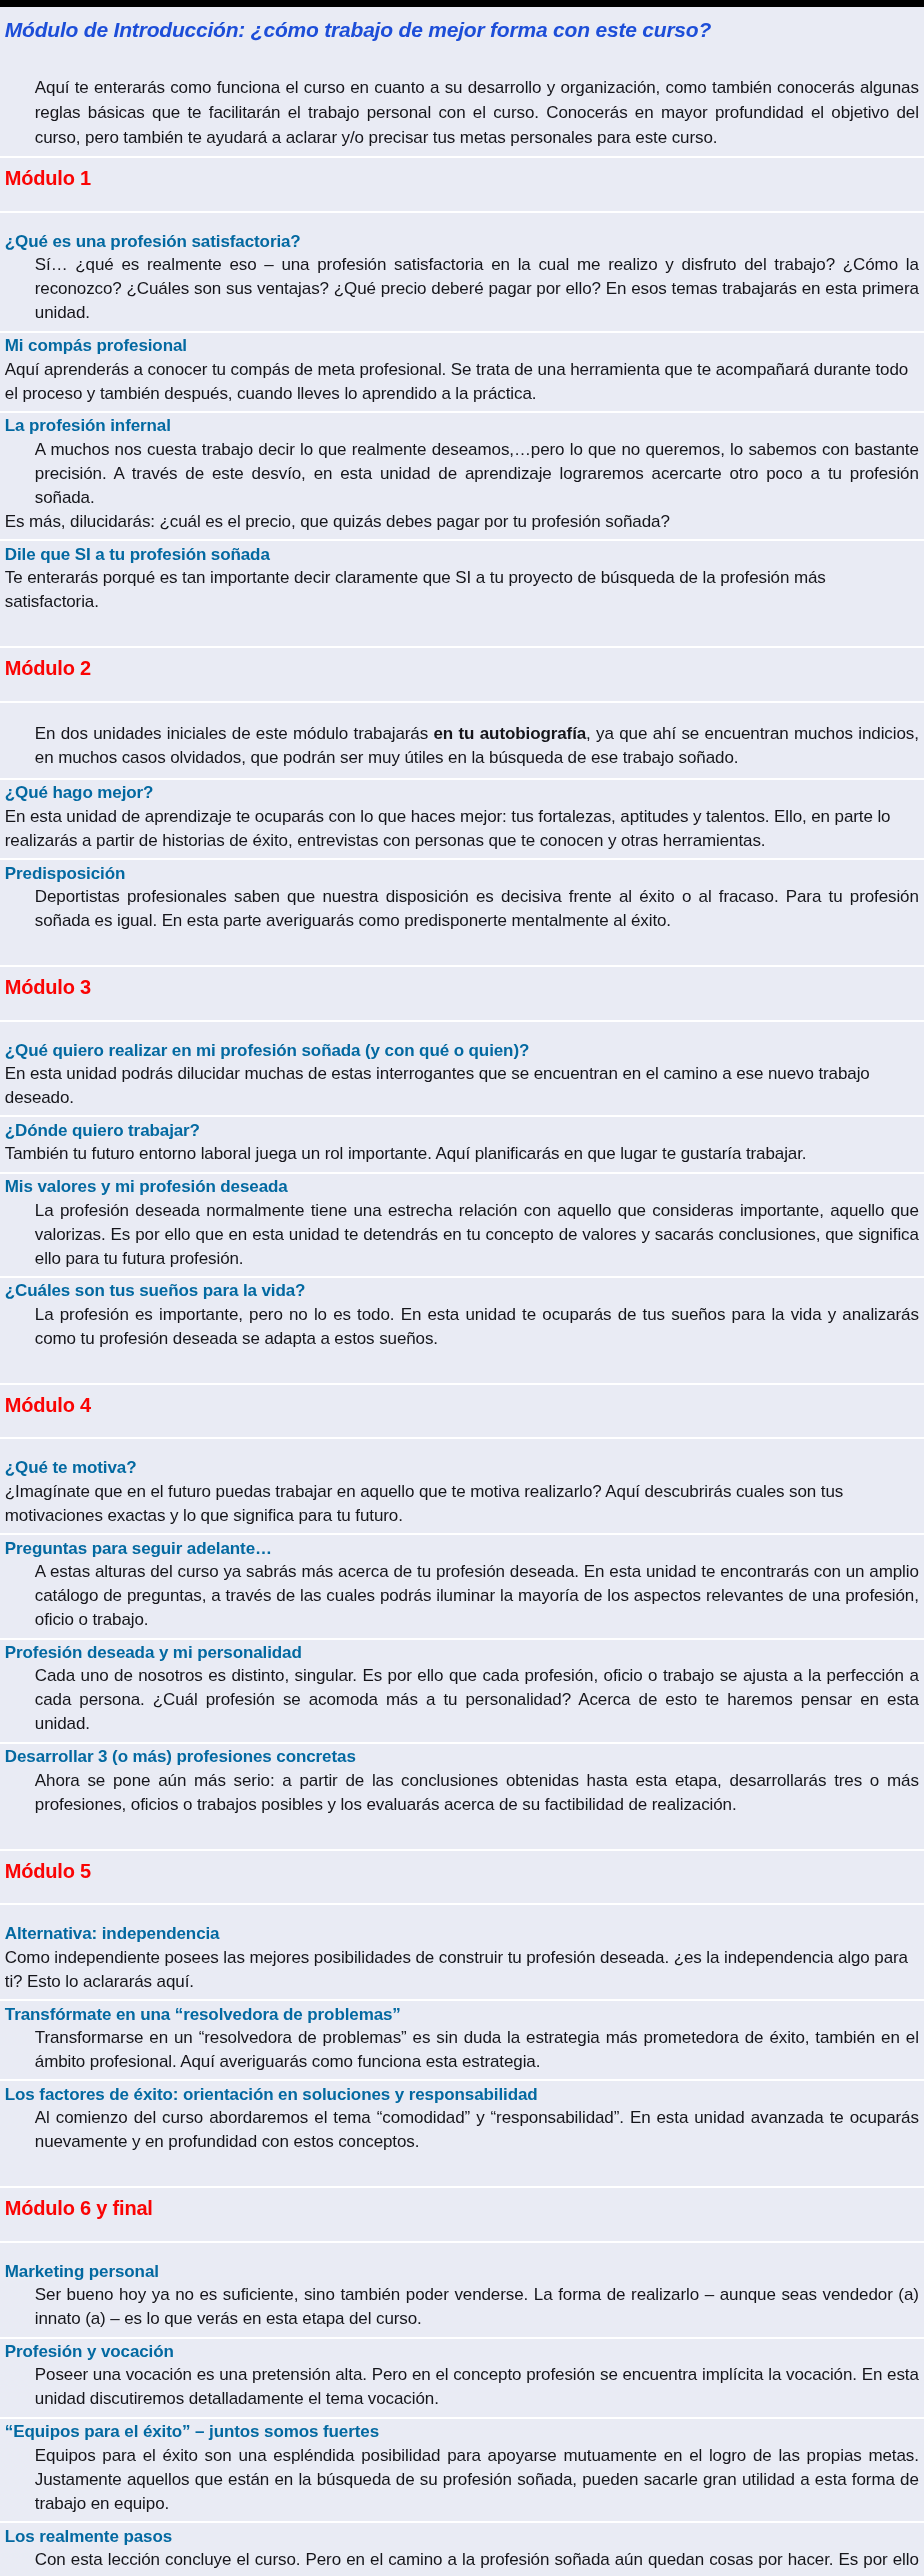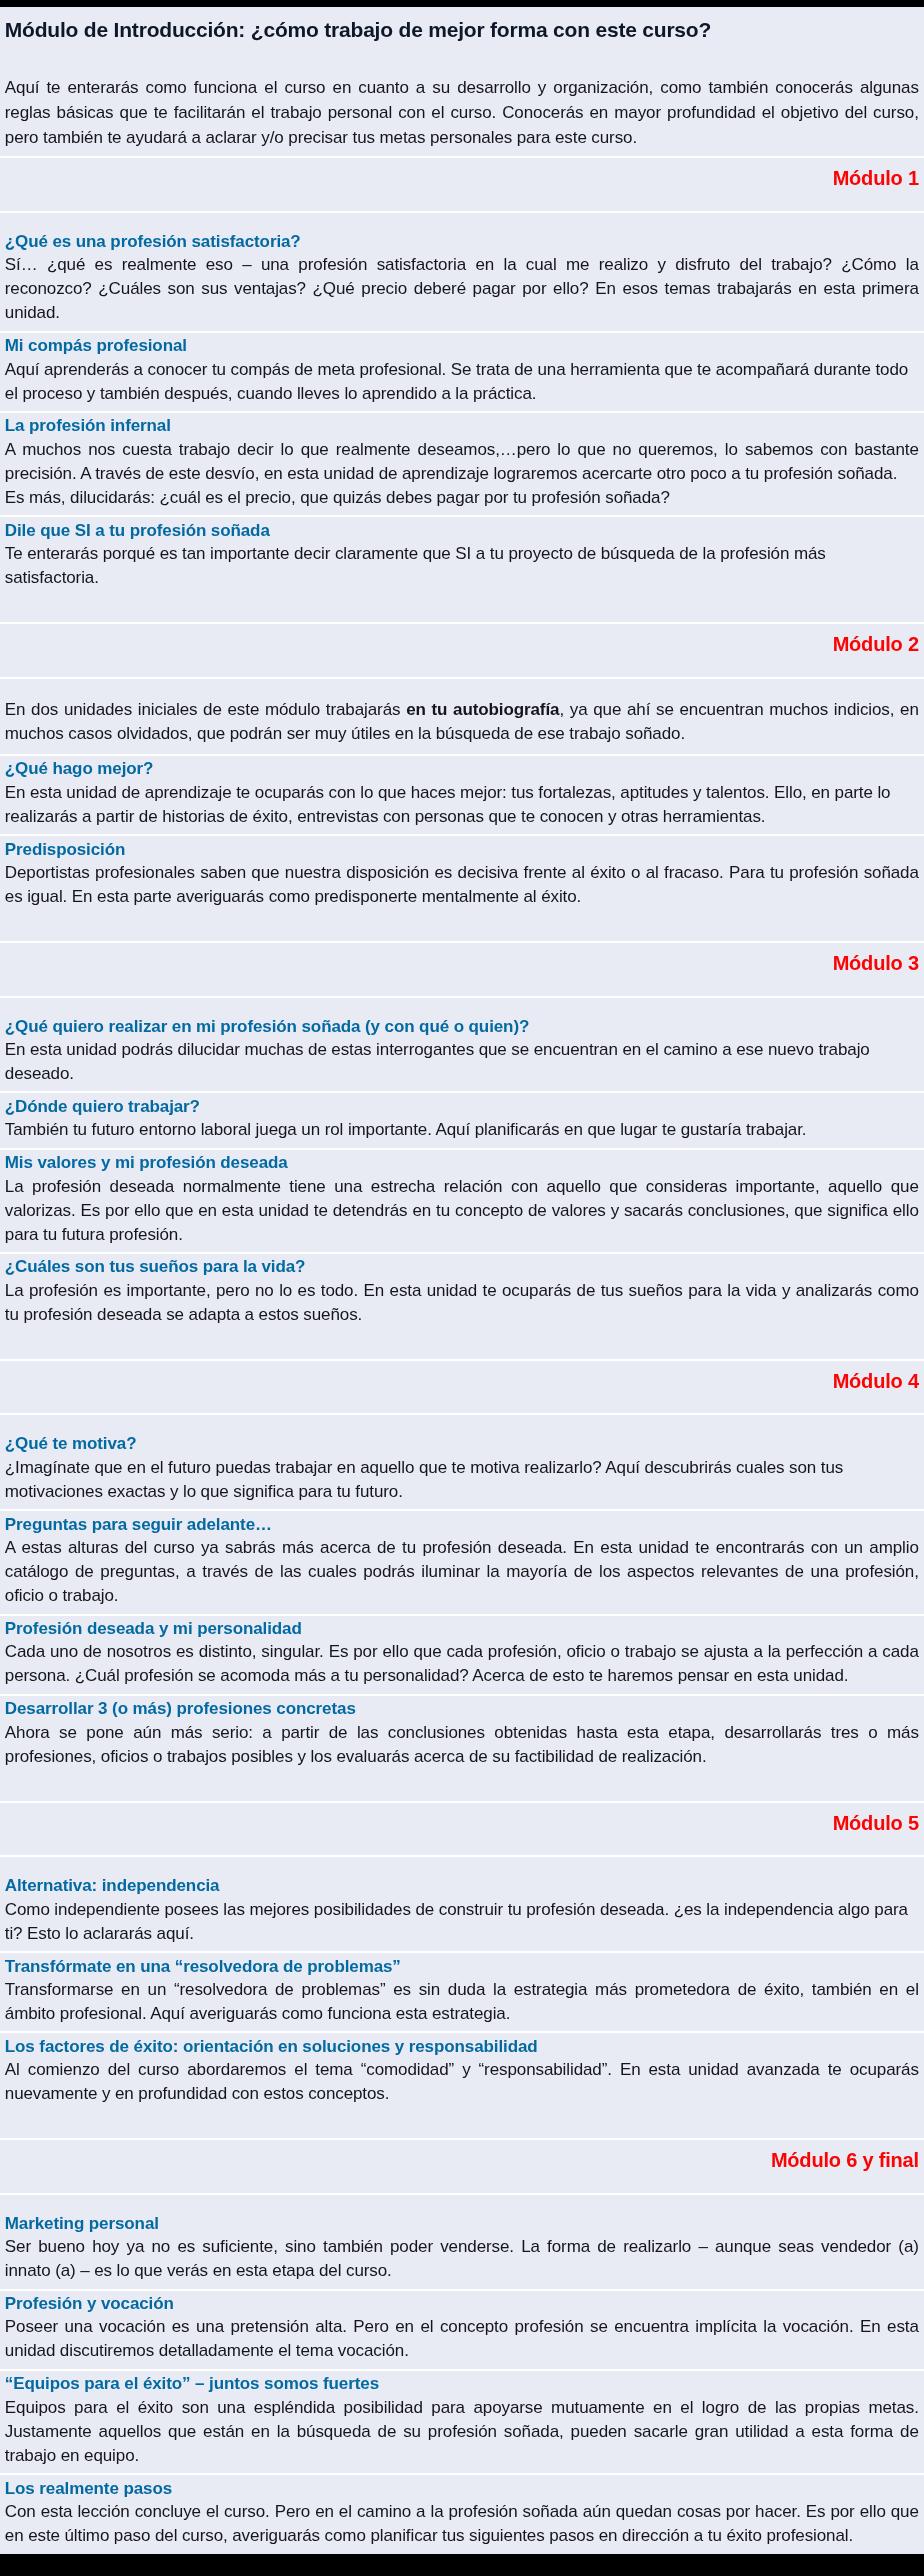--- a/index.html
+++ b/index.html
@@ -9,28 +9,29 @@
   .bar-bottom { height: 10.3px; background: #000; }
   .doc { background: #ffffff; }
   .row {
     background: #e9ebf4;
     border-bottom: 2.1px solid #ffffff;
     padding: 3.4px 6.2px 5.5px 4.8px;
     color: #15151a;
   }
   .row:last-child { border-bottom: none; }
   h1 {
-    color: #0f172a;
+    color: #1d4ed8;
     font-size: 21px;
     line-height: 1.15;
     font-weight: bold;
     margin: 8.2px 0 32px 0;
     letter-spacing: -0.2px;
+    font-style: italic;
   }
-  .module-head { padding-top: 9px; padding-bottom: 20.6px; text-align: right; }
+  .module-head { padding-top: 9px; padding-bottom: 20.6px; }
   .module-head h2 {
     color: #fa0404;
     font-size: 20px;
     font-weight: bold;
     margin: 0;
     letter-spacing: -0.2px;
   }
   h3 {
     font-size: 17px;
     font-weight: bold;
@@ -39,21 +40,21 @@
     letter-spacing: -0.1px;
   }
   p {
     font-size: 17px;
     line-height: 24px;
     margin: 0;
     color: #15151a;
     letter-spacing: -0.1px;
   }
   .header-row p { line-height: 25.4px; }
-  p.j { text-align: justify; }
+  p.j { text-align: justify; margin-left: 30px; }
   .after-module { padding-top: 19px; }
   .module-end { padding-bottom: 32px; }
   .mod-intro { padding-bottom: 8.2px; }
   b { font-weight: bold; }
 </style>
 </head>
 <body>
 
 <div class="canvas">
   <div class="bar-top"></div>

